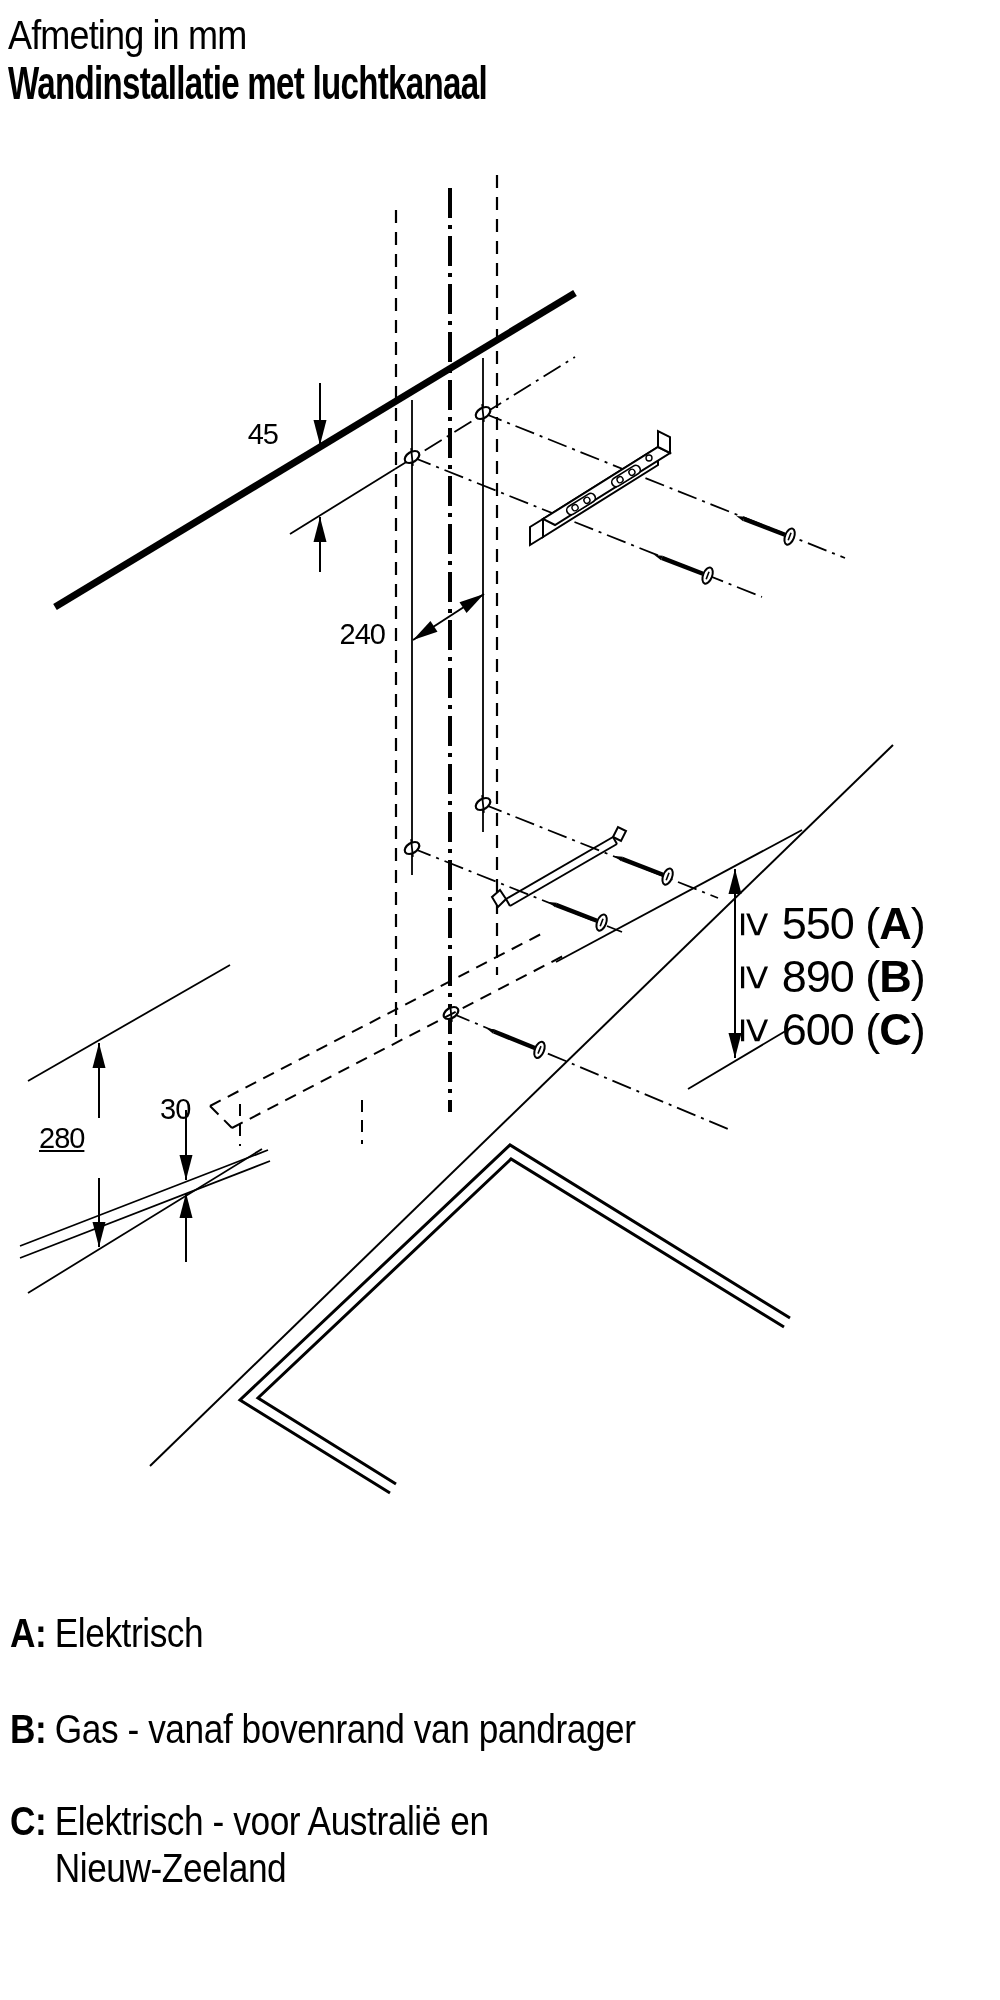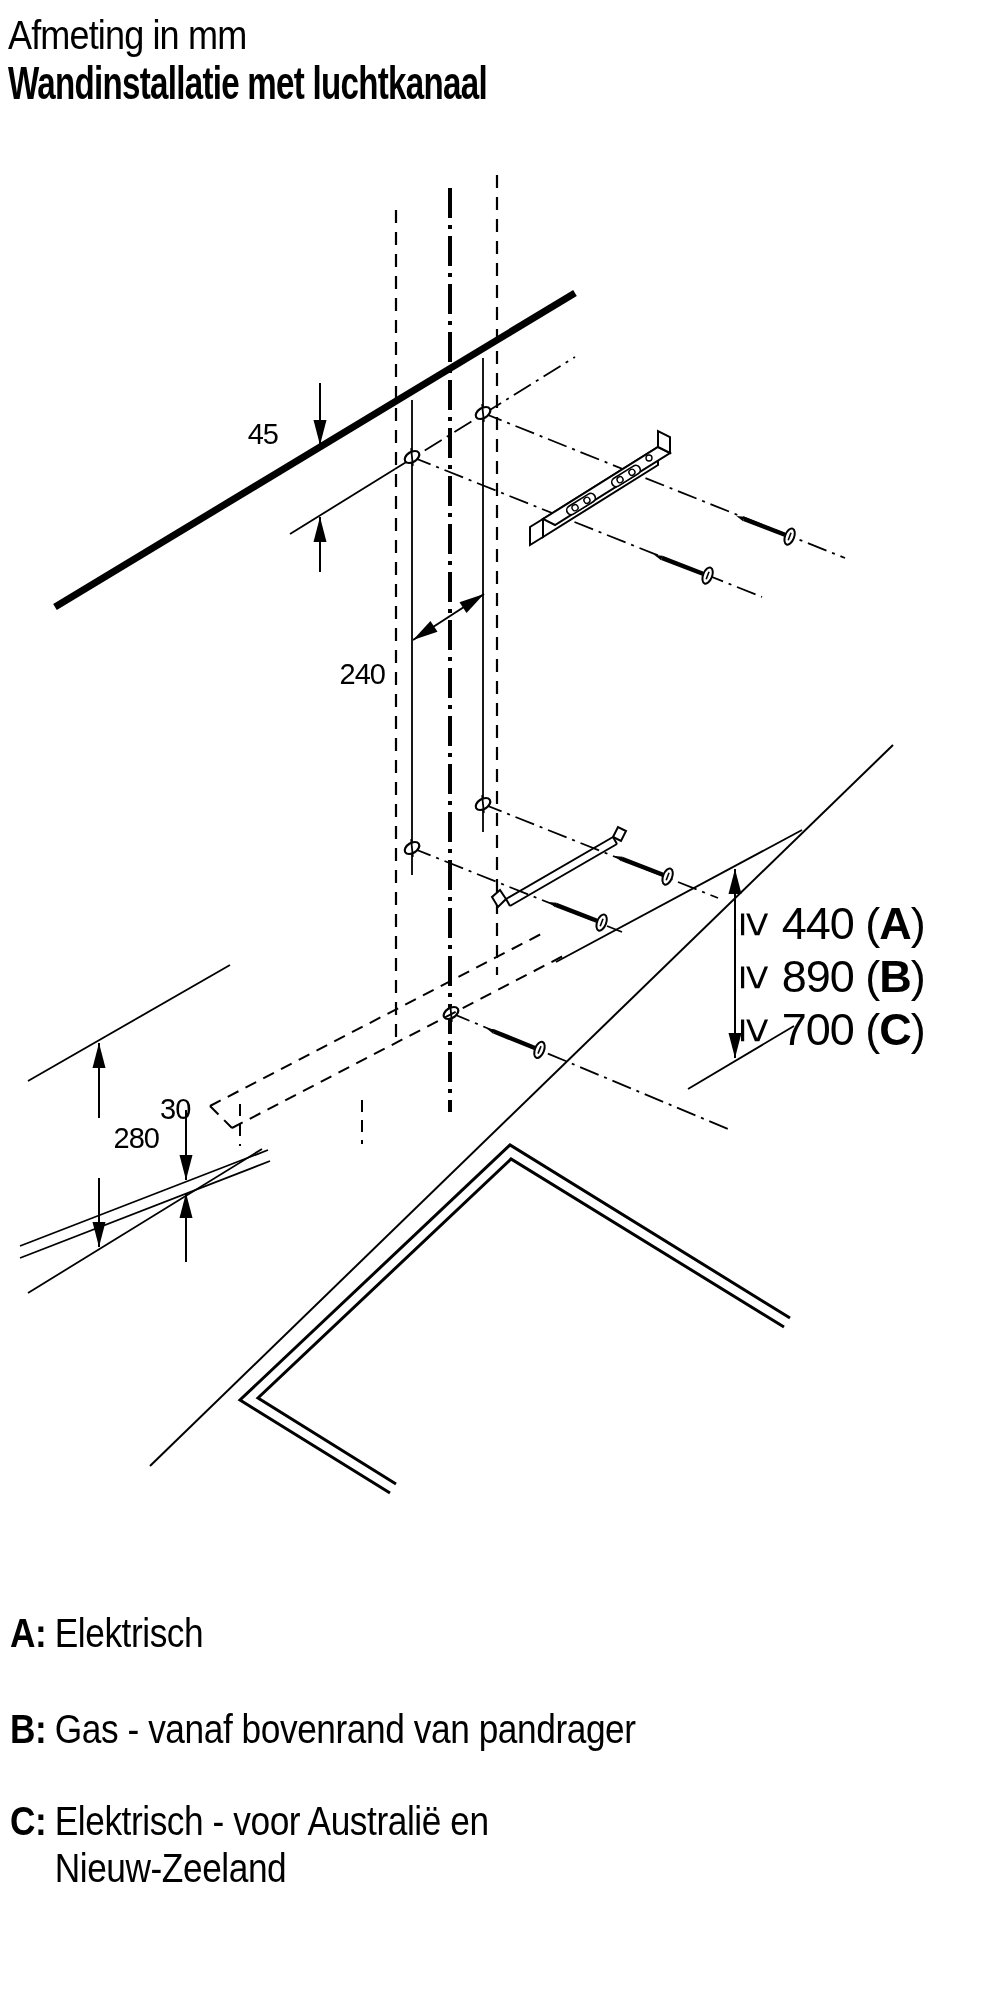--- a/index.html
+++ b/index.html
@@ -6,23 +6,23 @@
   #page{position:relative;width:1000px;height:2000px;background:#fff;overflow:hidden;
         font-family:"Liberation Sans", sans-serif;color:#000;border-radius:29px;}
   #diagram-svg{position:absolute;left:0;top:0;width:1000px;height:2000px;}
   .abs{position:absolute;}
   .hdr-title{left:8px;top:12px;font-size:41px;letter-spacing:-1px;
              transform:scaleX(.88);transform-origin:left top;white-space:nowrap;}
   .hdr-sub{left:8px;top:56px;font-size:46px;font-weight:bold;letter-spacing:-1px;
            transform:scaleX(.72);transform-origin:left top;white-space:nowrap;}
   .dim{font-size:29px;letter-spacing:-1px;white-space:nowrap;}
   .dim-45{left:178px;top:418px;width:100px;text-align:right;}
-  .dim-240{left:285px;top:618px;width:100px;text-align:right;margin-top:40px;}
+  .dim-240{left:285px;top:618px;width:100px;text-align:right;}
   .dim-30{left:160px;top:1093px;width:95px;}
-  .dim-280{left:39px;top:1122px;width:120px;text-align:right;background:#fff;}
+  .dim-280{left:39px;top:1122px;width:120px;text-align:left;background:#fff;text-decoration:underline;}
   .clr{font-size:45px;letter-spacing:-1px;white-space:nowrap;display:flex;align-items:center;}
   .clr .geq{display:inline-block;transform:rotate(90deg);margin-right:14px;}
   .clr b{font-weight:bold;}
   .clr-a{left:744px;top:898px;}
   .clr-b{left:744px;top:951px;}
   .clr-c{left:744px;top:1004px;}
   .legend-row{left:10px;font-size:41px;letter-spacing:-.5px;display:flex;
               transform:scaleX(.86);transform-origin:left top;line-height:47px;white-space:nowrap;}
   .legend-row .key{font-weight:bold;width:52px;flex:0 0 52px;}
   .leg-a{top:1610px;}
@@ -152,33 +152,33 @@
   <div class="abs hdr-title">Afmeting in mm</div>
   <div class="abs hdr-sub">Wandinstallatie met luchtkanaal</div>
 
   <div class="abs dim dim-45">45</div>
   <div class="abs dim dim-240">240</div>
   <div class="abs dim dim-30">30</div>
   <div class="abs dim dim-280">280</div>
 
   <div class="abs clr clr-a">
     <span class="geq">≥</span>
-      <span>440 (</span>
+      <span>550 (</span>
       <b>A</b>
       <span>)</span>
   </div>
   <div class="abs clr clr-b">
     <span class="geq">≥</span>
       <span>890 (</span>
       <b>B</b>
       <span>)</span>
   </div>
   <div class="abs clr clr-c">
     <span class="geq">≥</span>
-      <span>700 (</span>
+      <span>600 (</span>
       <b>C</b>
       <span>)</span>
   </div>
 
   <div class="abs legend-row leg-a">
     <span class="key">A:</span>
     <div>
         <div>Elektrisch</div>
       </div>
   </div>

